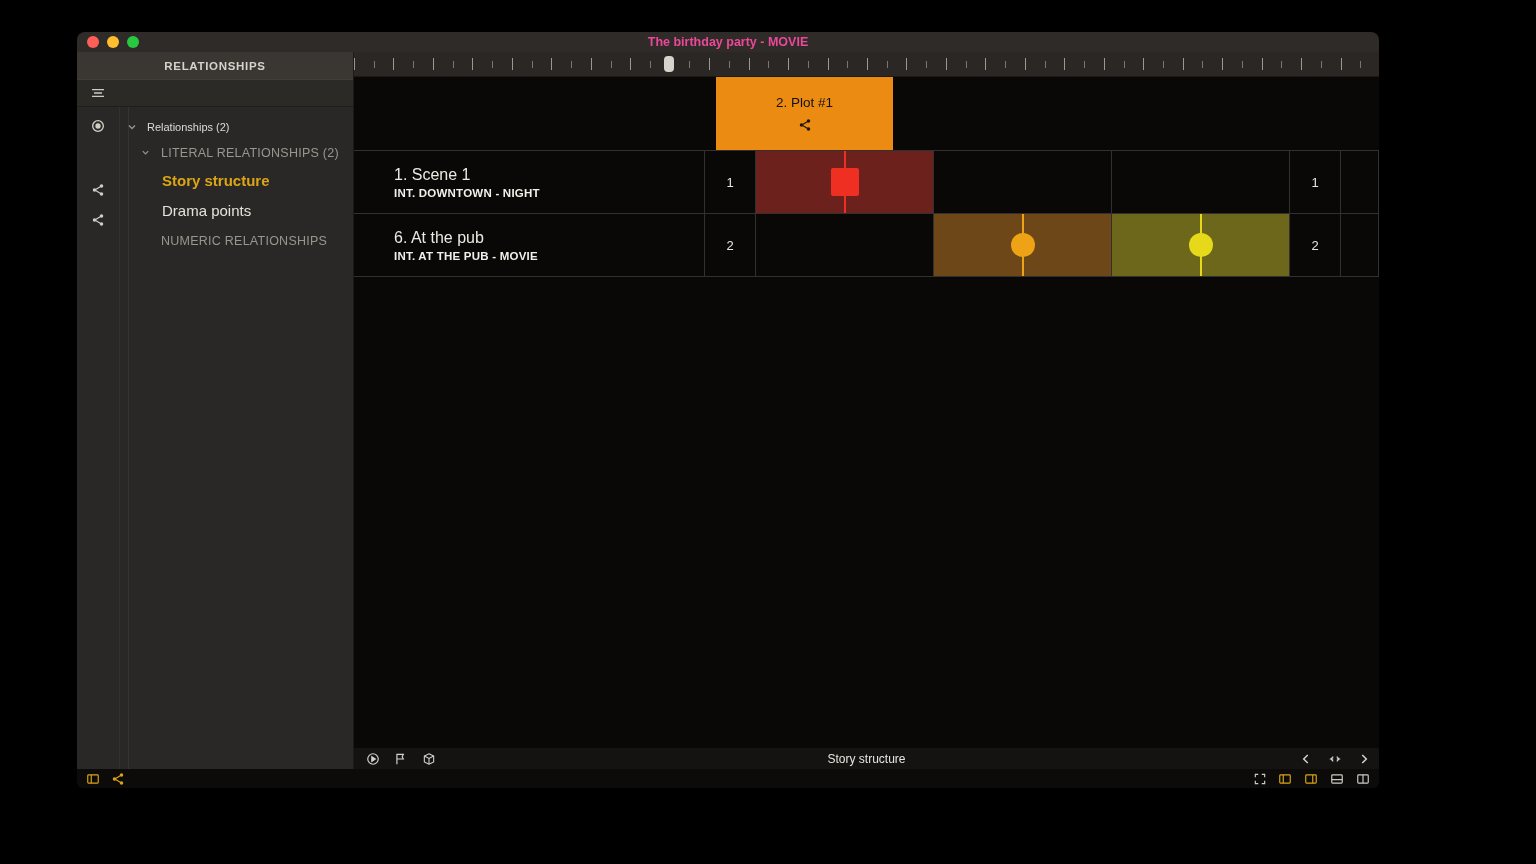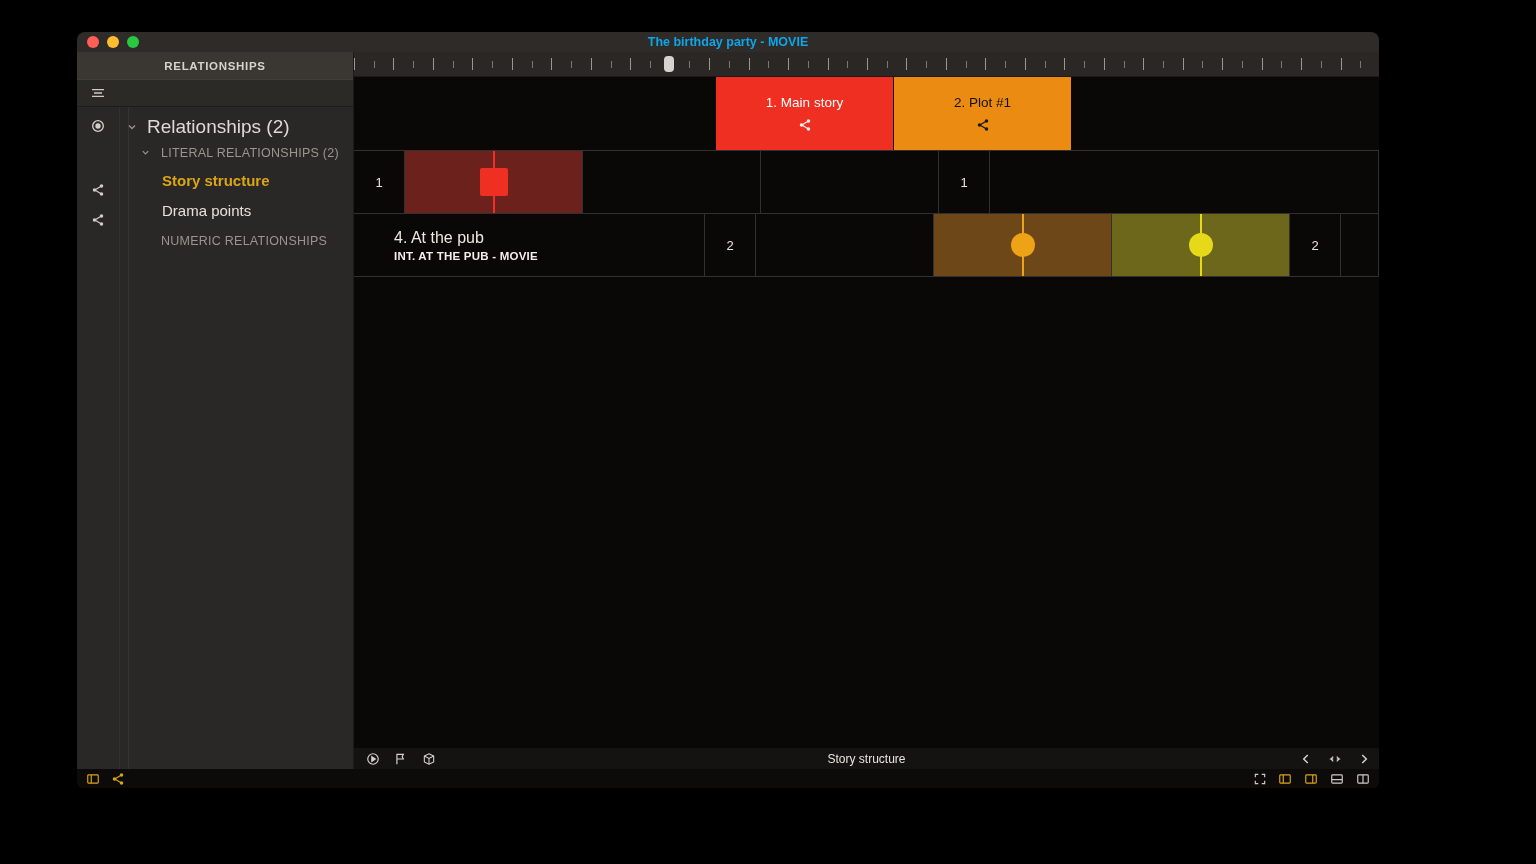--- a/index.html
+++ b/index.html
@@ -14,37 +14,37 @@
     --row:#0a0a0a;
     --row-border:#323030;
   }
   html,body{margin:0;height:100%;background:var(--bg);color:var(--text);font-family:-apple-system,Helvetica,Arial,sans-serif;font-size:13px}
   .stage{width:1536px;height:864px;position:relative;background:var(--bg);overflow:hidden}
   .window{position:absolute;left:77px;top:32px;width:1302px;height:756px;background:#0b0908;border-radius:8px 8px 6px 6px;box-shadow:0 18px 40px rgba(0,0,0,.6);overflow:hidden;display:flex;flex-direction:column}
   .titlebar{height:20px;background:var(--head);display:flex;align-items:center;position:relative}
   .traffic{position:absolute;left:10px;top:4px;display:flex;gap:8px}
   .dot{width:12px;height:12px;border-radius:50%}
   .red{background:#ff5f57}.yellow{background:#febc2e}.green{background:#28c840}
-  .title{flex:1;text-align:center;font-weight:700;color:#0ea5e9;font-size:12.5px}
+  .title{flex:1;text-align:center;font-weight:700;color:#ec4899;font-size:12.5px}
   .body{flex:1;display:flex;min-height:0}
   .sidebar{width:276px;background:var(--panel2);display:flex;flex-direction:column;border-right:1px solid #1c1b1a}
   .side-head{height:27px;background:#3a3733;display:flex;align-items:center;justify-content:center;color:#d7d2cc;letter-spacing:.06em;font-weight:800;font-size:11.5px}
   .search-row{height:26px;background:#2c2a27;display:flex;align-items:center;border-top:1px solid #403d3a;border-bottom:1px solid #1e1d1b}
   .iconcell{width:42px;display:flex;align-items:center;justify-content:center;color:#cfcac4}
   .search{flex:1;height:26px;border:none;background:transparent;color:#c9c6c1;font-size:14px;outline:none}
   .search::placeholder{color:#8b8782}
   .side-body{display:flex;flex:1;min-height:0}
   .rail{width:42px;background:var(--panel2);display:flex;flex-direction:column;align-items:center;padding-top:4px;border-right:1px solid rgba(255,255,255,.05);gap:0}
   .rail .rail-btn{width:42px;height:30px;display:flex;align-items:center;justify-content:center;color:#d3cfc8}
   .rail .rail-sep{height:34px}
   .tree{flex:1;background:var(--panel2);padding:6px 6px 6px 6px;position:relative}
   .guide{position:absolute;left:8px;top:0;bottom:0;width:1px;background:rgba(255,255,255,.06)}
   .tnode{display:flex;align-items:center;gap:8px;height:28px;color:#dedbd6}
   .chev{width:13px;height:13px;display:inline-block;color:#9a958e}
-  .node-title{font-size:19px}
+  .node-title{font-size:11px}
   .sub{color:#9a958e;font-size:12.5px;letter-spacing:.02em;height:24px;display:flex;align-items:center;gap:8px;margin-left:14px}
   .leaf{height:30px;display:flex;align-items:center;margin-left:36px;font-size:15px;color:#e6e2db}
   .leaf.active{color:var(--gold);font-weight:600}
   .main{flex:1;display:flex;flex-direction:column;min-width:0;background:#0a0807}
   .ruler{height:24px;background:#2a2724;position:relative;border-bottom:1px solid #1b1a19}
   .ticks{position:absolute;inset:0}
   .tick{position:absolute;top:6px;width:1px;height:12px;background:#9b9792}
   .tick.small{top:9px;height:7px;background:#777}
   .slider{position:absolute;top:4px;width:10px;height:16px;background:#d6d2cc;border-radius:4px;left:310px}
   .sheet{flex:1;display:flex;flex-direction:column;min-height:0}
@@ -226,64 +226,55 @@
               <div class="tick small" style="left: 1006.27px;"></div>
             </div>
           <div class="slider btn"></div>
         </div>
 
         <div class="sheet">
           <div class="headerrow">
             <div class="hc label"></div>
             <div class="hc num"></div>
             <div class="hc plot">
-                <div class="pill p1">
-                  <span class="plot-title">1. Main story</span>
-                  <span class="share-glyph">
-                    <svg width="14" height="14" viewBox="0 0 24 24" fill="currentColor">
-                      <circle cx="6" cy="12" r="3"></circle>
-                      <circle cx="18" cy="5" r="3"></circle>
-                      <circle cx="18" cy="19" r="3"></circle>
-                      <path d="M8 11 16.5 6M8 13 16.5 18" stroke="currentColor" stroke-width="2"></path>
-                    </svg>
-                  </span>
-                </div>
-              </div>
-            <div class="hc plot">
                 <div class="pill p2">
                   <span class="plot-title">2. Plot #1</span>
                   <span class="share-glyph" style="color:#111">
                     <svg width="14" height="14" viewBox="0 0 24 24" fill="currentColor">
                       <circle cx="6" cy="12" r="3"></circle>
                       <circle cx="18" cy="5" r="3"></circle>
                       <circle cx="18" cy="19" r="3"></circle>
                       <path d="M8 11 16.5 6M8 13 16.5 18" stroke="currentColor" stroke-width="2"></path>
                     </svg>
                   </span>
                 </div>
               </div>
             <div class="hc num"></div>
             <div class="hc tail"></div>
           </div>
 
           <div class="row">
+            <div class="cell label">
+              <span class="scene-title">1. Scene 1</span>
+              <span class="scene-sub">INT.  DOWNTOWN - NIGHT</span>
+            </div>
             <div class="cell num">1</div>
             <div class="cell plot c1">
                 <div class="beadline"></div>
                 <div class="bead square"></div>
               </div>
             <div class="cell plot"></div>
             <div class="cell plot"></div>
             <div class="cell num">1</div>
             <div class="cell tail"></div>
           </div>
 
           <div class="row">
             <div class="cell label">
-              <span class="scene-title">4. At the pub</span>
+              <span class="scene-title">6. At the pub</span>
               <span class="scene-sub">INT.  AT THE PUB - MOVIE</span>
             </div>
             <div class="cell num">2</div>
             <div class="cell plot"></div>
             <div class="cell plot c2 c2o">
                 <div class="beadline"></div>
                 <div class="bead circle"></div>
               </div>
             <div class="cell plot c3 c3y">
                 <div class="beadline"></div>

